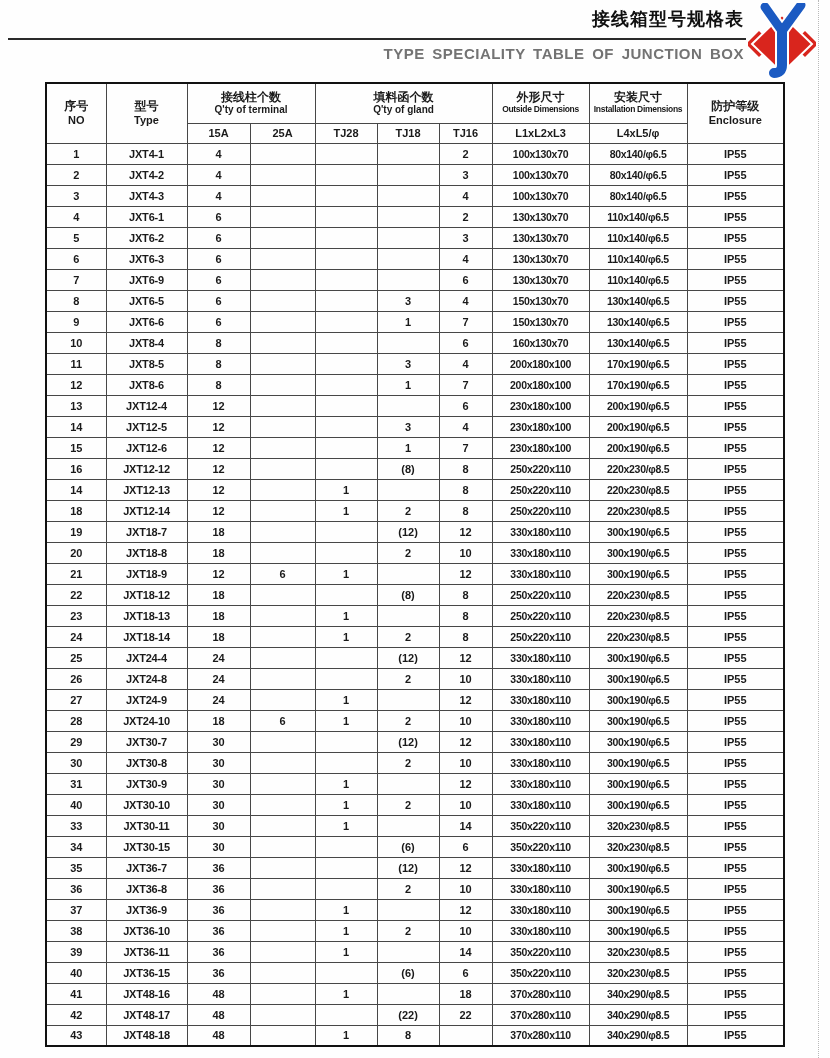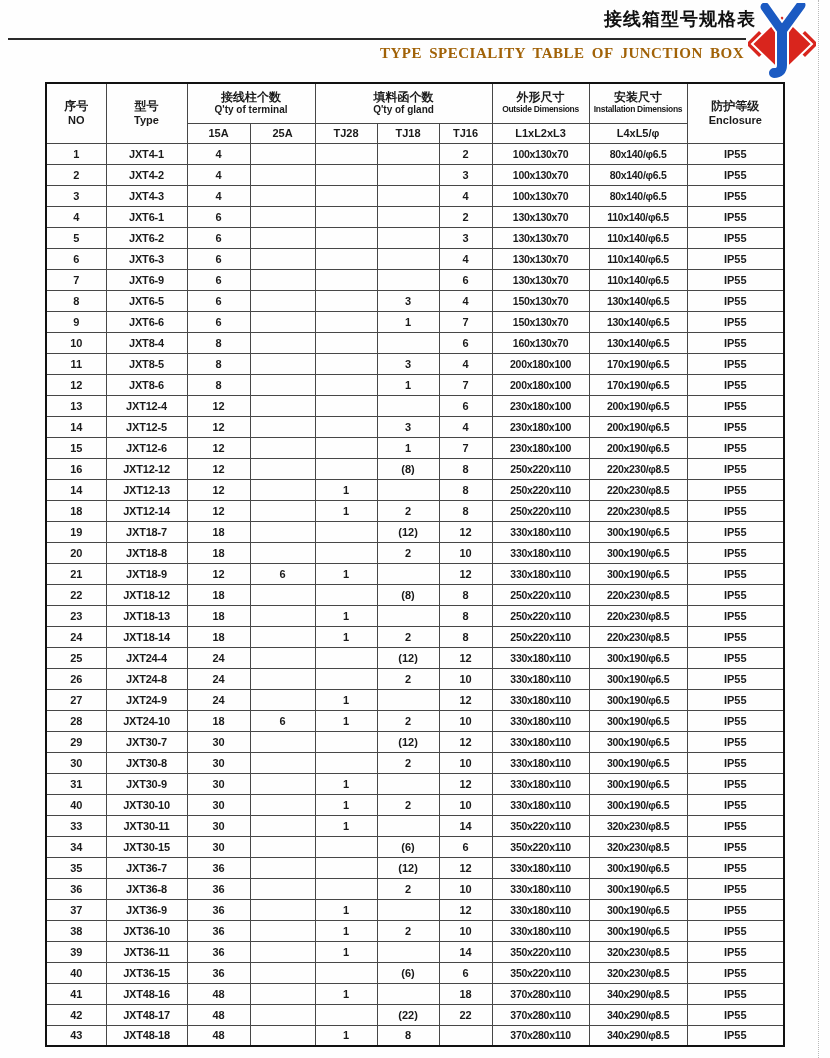--- a/index.html
+++ b/index.html
@@ -5,33 +5,33 @@
   * { margin:0; padding:0; box-sizing:border-box; }
   body { background:#e8e8e8; }
   .page {
     position:relative; width:830px; height:1058px; margin:0 auto;
     background:#fefefe; overflow:hidden;
     font-family:"Liberation Sans","DejaVu Sans",sans-serif;
     color:#151515;
   }
   
   .title-cn {
-    position:absolute; top:7px; right:74px;
+    position:absolute; top:7px; right:86px;
     font-size:18px; font-weight:bold; letter-spacing:1px;
     color:#101010; font-family:"DejaVu Sans",sans-serif;
   }
   .rule {
     position:absolute; top:38px; left:8px; width:738px; height:0;
     border-top:2px solid #2a2a2a;
   }
   .title-en {
     position:absolute; top:45px; right:86px;
     font-size:15px; font-weight:bold; letter-spacing:.5px;
-    font-family:Liberation Serif, serif;
-    color:#a16207; word-spacing:3px;
+    font-family:Liberation Sans, sans-serif;
+    color:#737373; word-spacing:3px;
   }
   .logo { position:absolute; top:3px; right:14px; width:68px; height:76px; }
   .perforation {
     position:absolute; top:0; right:11px; width:0; height:100%;
     border-left:1px dotted #b9b9b9;
   }
   
   table.spec {
     position:absolute; left:45px; top:82px; width:738px;
     border-collapse:collapse; table-layout:fixed;

